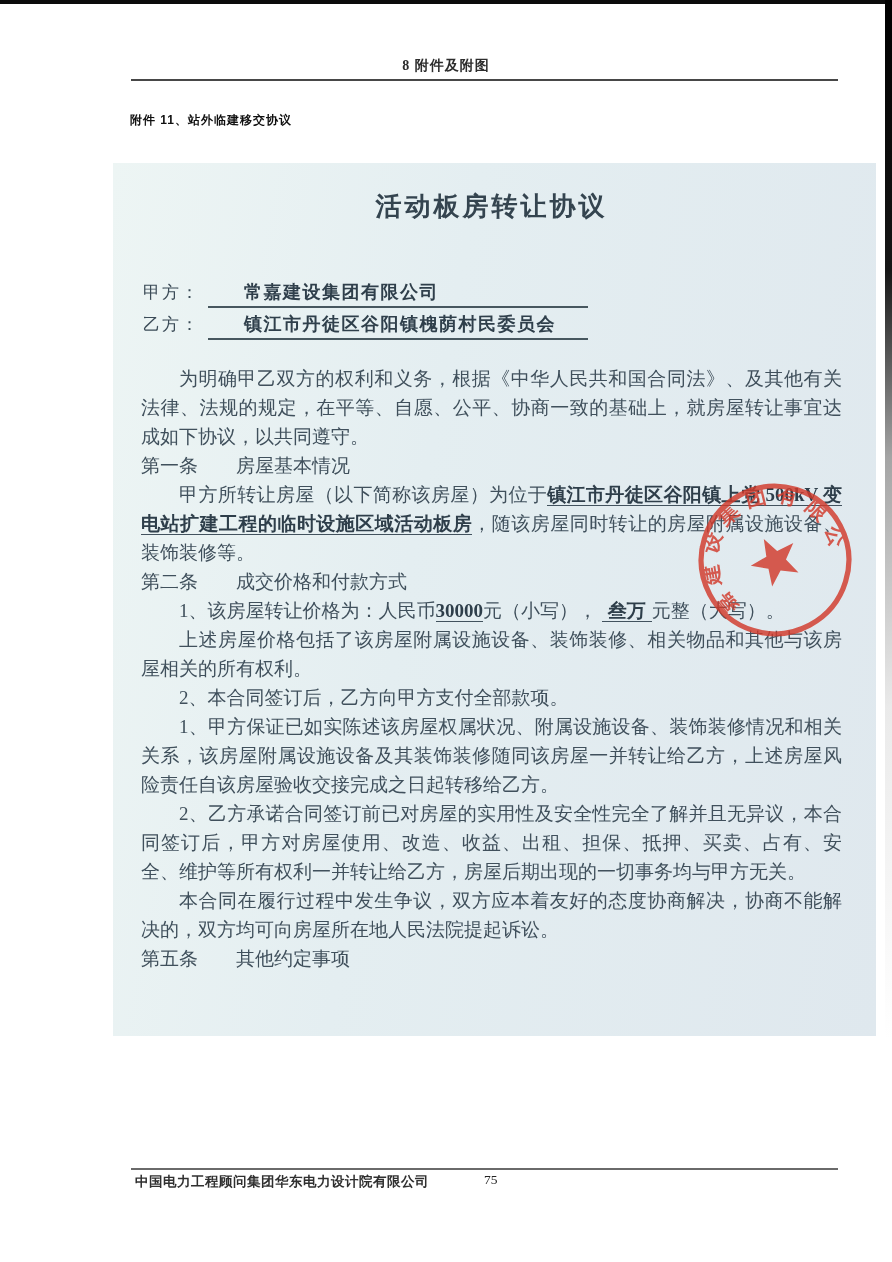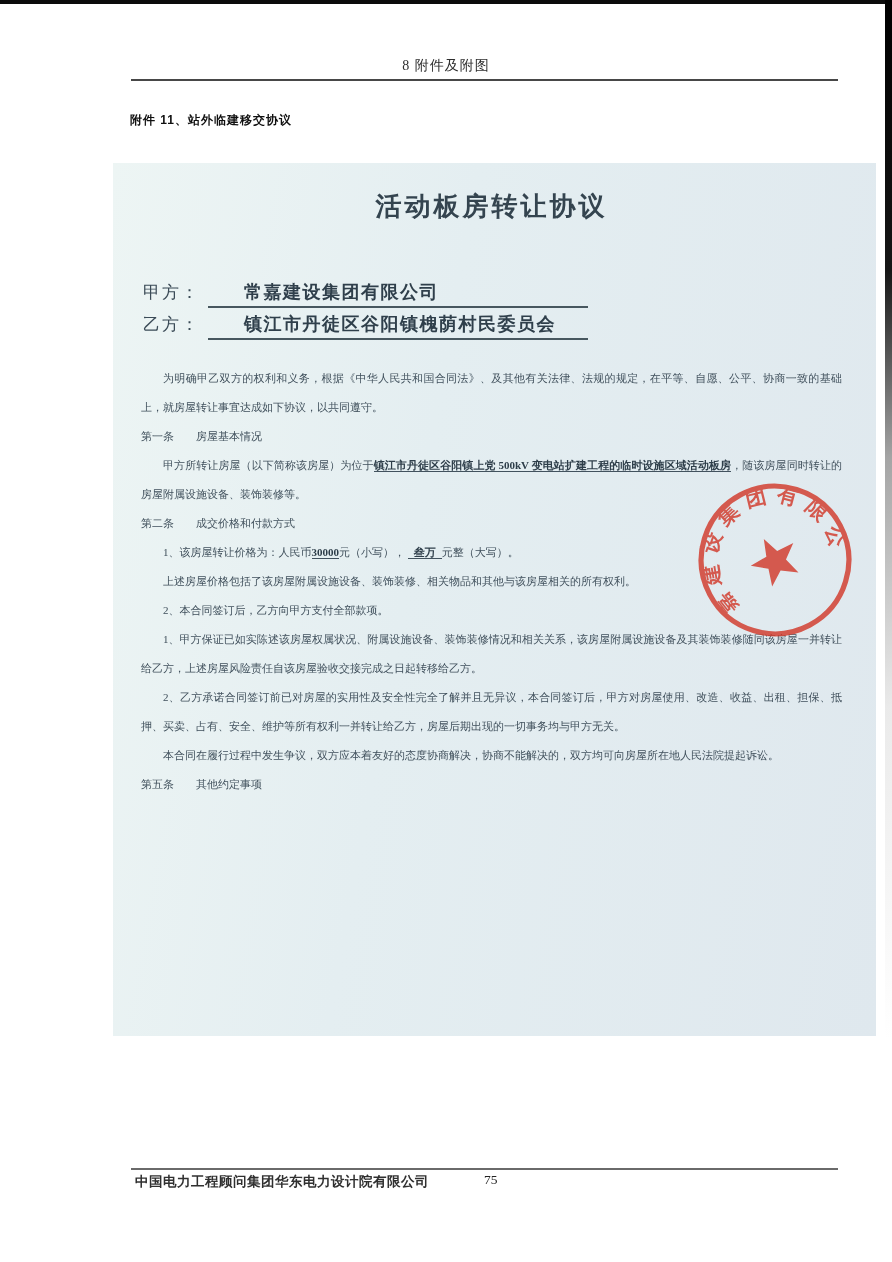--- a/index.html
+++ b/index.html
@@ -7,21 +7,21 @@
     width:892px; height:1262px; position:relative; background:#ffffff;
     font-family:"Liberation Serif","DejaVu Serif",serif; overflow:hidden;
   }
   .top-border { position:absolute; top:0; left:0; width:892px; height:4px; background:#0b0b0b; }
   .right-shadow {
     position:absolute; top:0; right:0; width:7px; height:1040px;
     background:linear-gradient(180deg,#000 0%,#161616 26%,rgba(90,90,90,.55) 44%,rgba(180,180,180,.28) 68%,rgba(255,255,255,0) 100%);
   }
   .page-header {
     position:absolute; top:57px; left:0; width:100%; text-align:center;
-    font-size:14px; color:#2d2d2d; letter-spacing:1px;
+    font-size:14px; color:#2d2d2d; letter-spacing:1px;font-weight:bold;
   }
   .header-rule { position:absolute; top:79px; left:131px; width:707px; height:2px; background:#474747; }
   .section-title {
     position:absolute; top:112px; left:130px;
     font-family:"Liberation Sans","DejaVu Sans",sans-serif;
     font-size:12px; font-weight:bold; color:#101010; letter-spacing:1px;
   }
   .doc {
     position:absolute; left:113px; top:163px; width:763px; height:873px;
     background:linear-gradient(100deg,#edf5f4 0%,#e4eef1 40%,#dfe8ee 100%);
@@ -34,21 +34,21 @@
   }
   .party-row { margin:0 0 0 2px; white-space:nowrap; }
   .party-row.first { margin-top:56px; }
   .party-row.second { margin-top:4px; }
   .party-label { font-size:17px; color:#3b4b57; letter-spacing:2px; }
   .party-value {
     display:inline-block; width:380px; margin-left:8px; padding-bottom:2px;
     border-bottom:2px solid #47575f; font-size:18px; font-weight:bold;
     letter-spacing:1.5px; text-indent:36px; color:#2f3f4b;
   }
-  .body-text { margin-top:24px; font-size:11px; line-height:29px; text-align:justify; }
+  .body-text { margin-top:24px; font-size:19px; line-height:29px; text-align:justify; }
   .body-text p { margin:0; text-indent:2em; }
   .body-text p.art-head { text-indent:0; }
   .u-bold { font-weight:bold; color:#2e3e4a; border-bottom:1.5px solid #42525e; }
   .num-u { font-weight:bold; color:#2e3e4a; border-bottom:1.5px solid #42525e; padding:0 0; }
   .cap-u { font-weight:bold; color:#2e3e4a; border-bottom:1.5px solid #42525e; padding:0 6px; }
   .seal {
     position:absolute; left:580px; top:315px; width:164px; height:164px;
     transform:rotate(-28deg); opacity:0.82;
   }
   .footer-rule { position:absolute; top:1168px; left:131px; width:707px; height:2px; background:#6a6a6a; }

